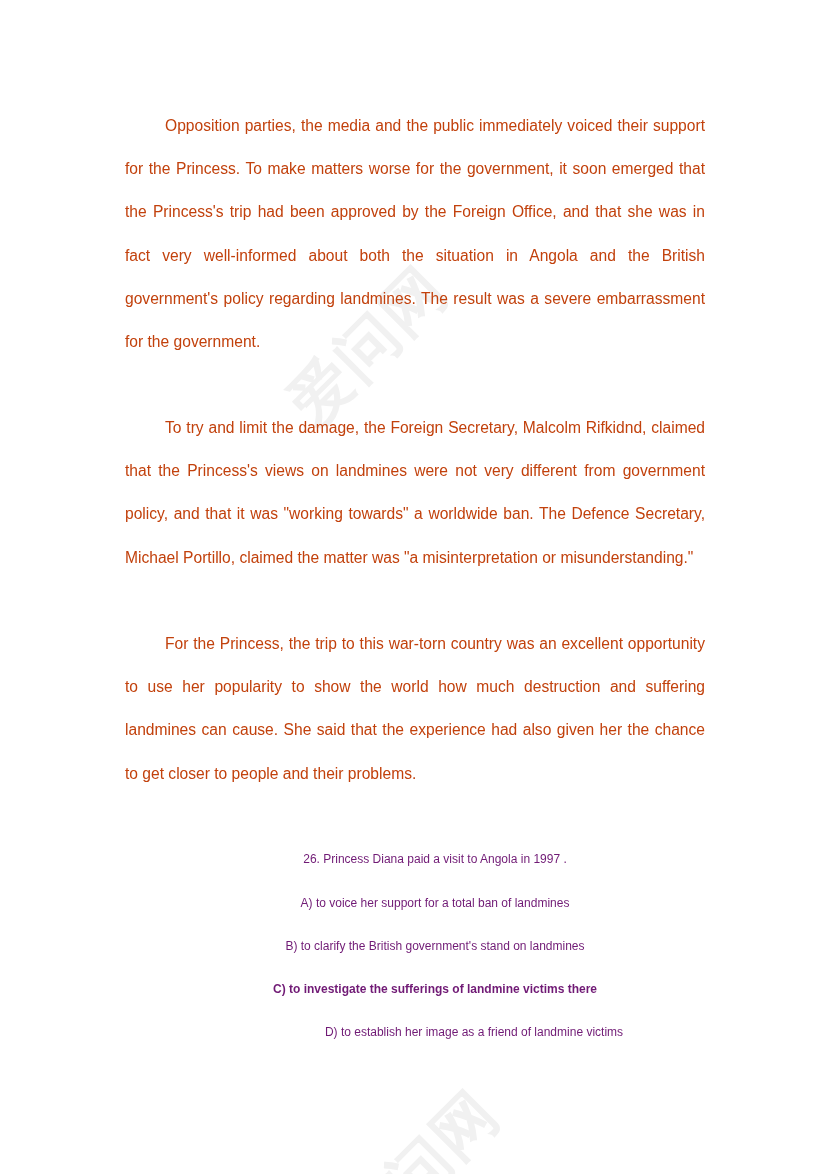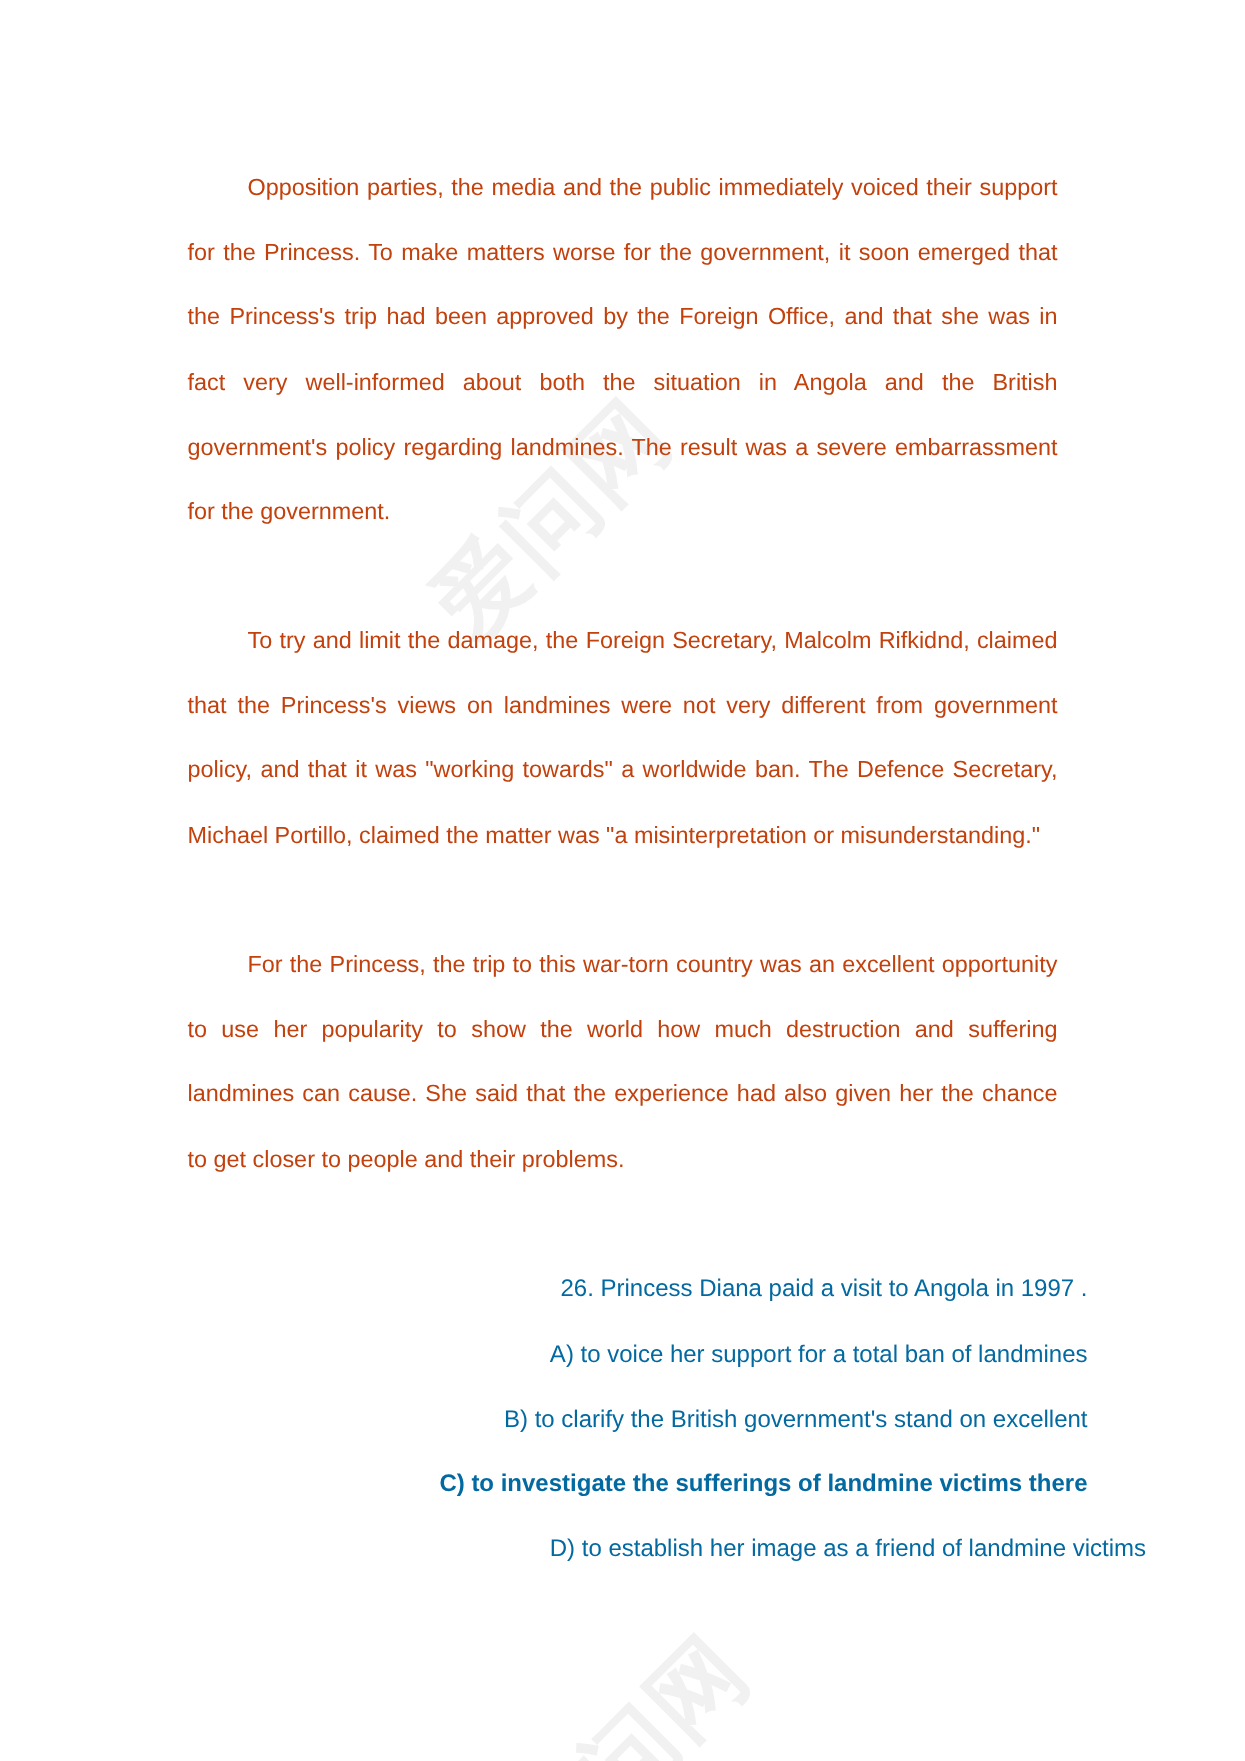--- a/index.html
+++ b/index.html
@@ -76,24 +76,24 @@
 
   .p1 { top: 104px; }
   .p2 { top: 406px; }
   .p3 { top: 622px; }
 
   .qline {
     position: absolute;
     left: 145px;
     width: 580px;
     margin: 0;
-    font-size: 16px;
+    font-size: 12px;
     line-height: 43.2px;
-    color: #0369a1;
-    text-align: right;
+    color: #701a75;
+    text-align: center;
     text-indent: 0;
     white-space: nowrap;
   }
 
   .q-stem   { top: 838px; }
   .q-opt-a  { top: 882px; }
   .q-opt-b  { top: 925px; }
   .q-opt-c  { top: 968px; font-weight: bold; }
   .q-opt-d  { top: 1011px; margin-left: 39px; }
 </style>
@@ -111,20 +111,20 @@
     <p class="para p1">Opposition parties, the media and the public immediately voiced their support for the Princess. To make matters worse for the government, it soon emerged that the Princess's trip had been approved by the Foreign Office, and that she was in fact very well-informed about both the situation in Angola and the British government's policy regarding landmines. The result was a severe embarrassment for the government.</p>
 
     <p class="para p2">To try and limit the damage, the Foreign Secretary, Malcolm Rifkidnd, claimed that the Princess's views on landmines were not very different from government policy, and that it was "working towards" a worldwide ban. The Defence Secretary, Michael Portillo, claimed the matter was "a misinterpretation or misunderstanding."</p>
 
     <p class="para p3">For the Princess, the trip to this war-torn country was an excellent opportunity to use her popularity to show the world how much destruction and suffering landmines can cause. She said that the experience had also given her the chance to get closer to people and their problems.</p>
 
     <p class="qline q-stem">26. Princess Diana paid a visit to Angola in 1997 .</p>
 
     <p class="qline q-opt-a">A) to voice her support for a total ban of landmines</p>
 
-    <p class="qline q-opt-b">B) to clarify the British government's stand on excellent</p>
+    <p class="qline q-opt-b">B) to clarify the British government's stand on landmines</p>
 
     <p class="qline q-opt-c">C) to investigate the sufferings of landmine victims there</p>
 
     <p class="qline q-opt-d">D) to establish her image as a friend of landmine victims</p>
 
   </div>
 </div>
 
 </body></html>

